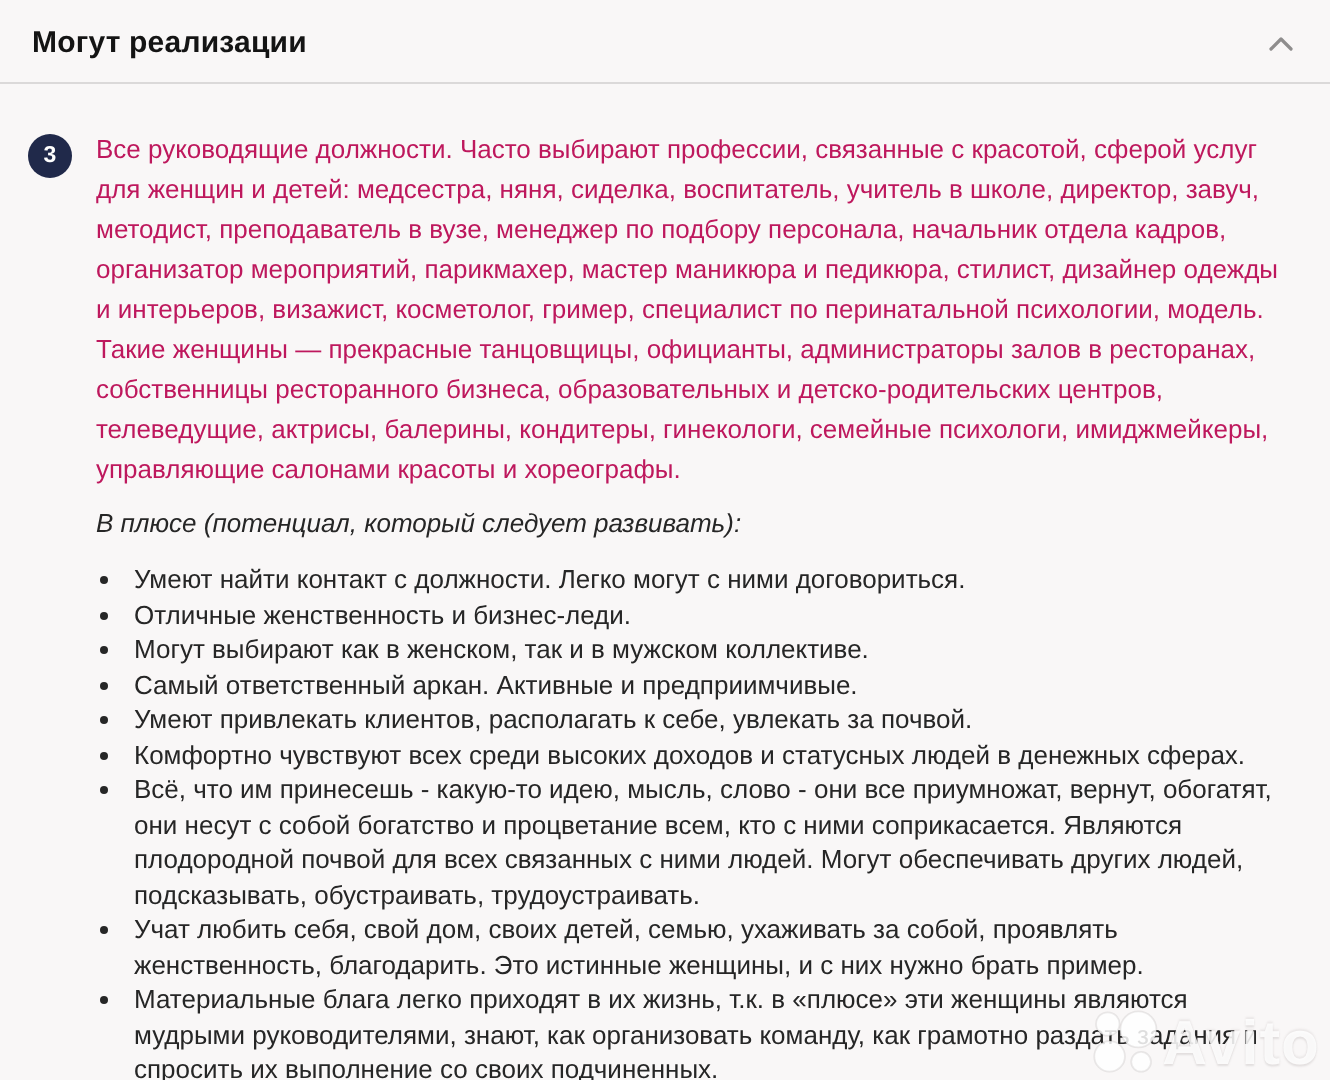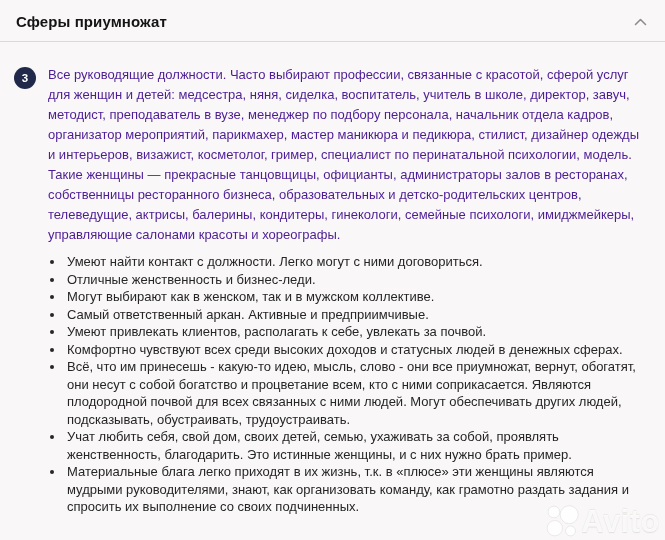--- a/index.html
+++ b/index.html
@@ -41,21 +41,21 @@
     color: #ffffff;
     font-size: 11.5px; font-weight: 700;
     display: flex; align-items: center; justify-content: center;
     margin-top: 2px;
     user-select: none;
   }
   .text-col { flex: 1; min-width: 0; padding-right: 1px; }
   .paragraph {
     margin: 0 0 8px 0;
     font-size: 13px; line-height: 20px;
-    color: #4c1d95;
+    color: #be185d;
   }
   .subheading {
     margin: 0 0 10px 0;
     font-size: 13px; line-height: 18px;
     font-style: italic;
     color: #262626;
   }
   ul.bullets {
     margin: 0;
     padding: 0 0 0 17px;
@@ -80,34 +80,35 @@
   .wm-logo circle {
     fill: rgba(255,255,255,0.85);
     stroke: rgba(120,110,110,0.14);
     stroke-width: 1;
   }
 </style>
 </head>
 <body>
 
 <div class="section-header">
-  <h2 class="section-title">Сферы приумножат</h2>
+  <h2 class="section-title">Могут реализации</h2>
   <span class="chevron">
     <svg width="13" height="8" viewBox="0 0 13 8">
       <polyline points="1.5,6.5 6.5,1.5 11.5,6.5" fill="none" stroke="#8f8d8d" stroke-width="1.6" stroke-linecap="round" stroke-linejoin="round"></polyline>
     </svg>
   </span>
 </div>
 
 <hr class="divider">
 
 <div class="content">
   <div class="num-badge">3</div>
   <div class="text-col">
     <p class="paragraph">Все руководящие должности. Часто выбирают профессии, связанные с красотой, сферой услуг для женщин и детей: медсестра, няня, сиделка, воспитатель, учитель в школе, директор, завуч, методист, преподаватель в вузе, менеджер по подбору персонала, начальник отдела кадров, организатор мероприятий, парикмахер, мастер маникюра и педикюра, стилист, дизайнер одежды и интерьеров, визажист, косметолог, гример, специалист по перинатальной психологии, модель. Такие женщины — прекрасные танцовщицы, официанты, администраторы залов в ресторанах, собственницы ресторанного бизнеса, образовательных и детско-родительских центров, телеведущие, актрисы, балерины, кондитеры, гинекологи, семейные психологи, имиджмейкеры, управляющие салонами красоты и хореографы.</p>
+    <p class="subheading">В плюсе (потенциал, который следует развивать):</p>
     <ul class="bullets">
       <li>Умеют найти контакт с должности. Легко могут с ними договориться.</li>
       <li>Отличные женственность и бизнес-леди.</li>
       <li>Могут выбирают как в женском, так и в мужском коллективе.</li>
       <li>Самый ответственный аркан. Активные и предприимчивые.</li>
       <li>Умеют привлекать клиентов, располагать к себе, увлекать за почвой.</li>
       <li>Комфортно чувствуют всех среди высоких доходов и статусных людей в денежных сферах.</li>
       <li>Всё, что им принесешь - какую-то идею, мысль, слово - они все приумножат, вернут, обогатят, они несут с собой богатство и процветание всем, кто с ними соприкасается. Являются плодородной почвой для всех связанных с ними людей. Могут обеспечивать других людей, подсказывать, обустраивать, трудоустраивать.</li>
       <li>Учат любить себя, свой дом, своих детей, семью, ухаживать за собой, проявлять женственность, благодарить. Это истинные женщины, и с них нужно брать пример.</li>
       <li>Материальные блага легко приходят в их жизнь, т.к. в «плюсе» эти женщины являются мудрыми руководителями, знают, как организовать команду, как грамотно раздать задания и спросить их выполнение со своих подчиненных.</li>

